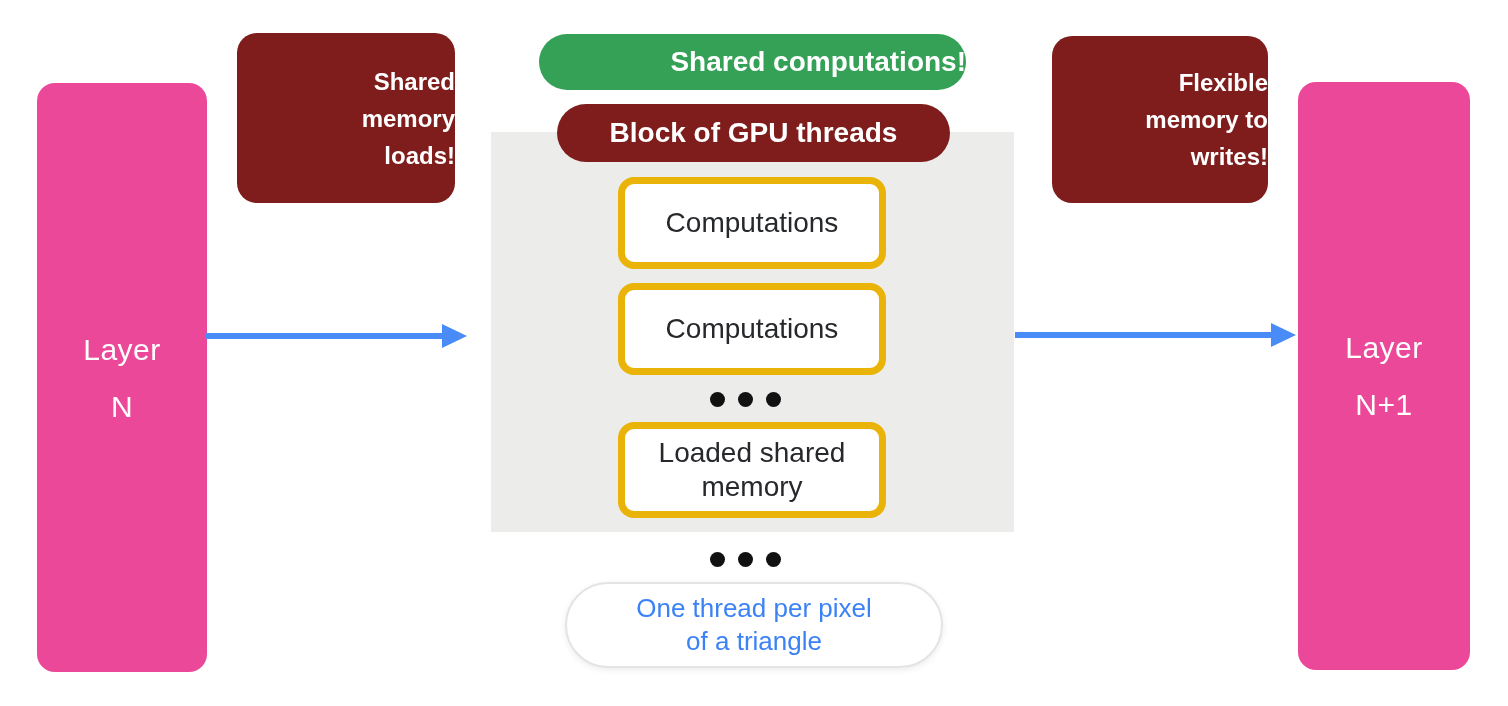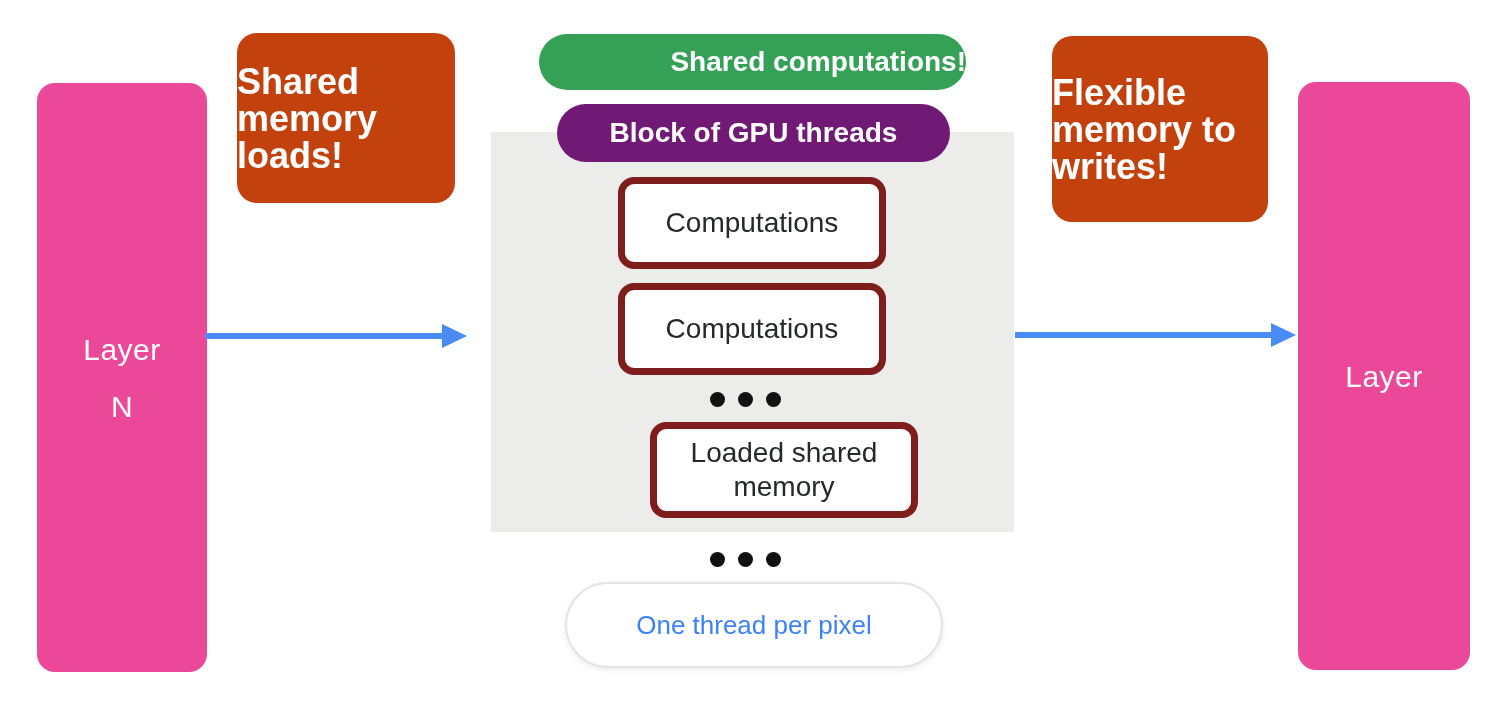--- a/index.html
+++ b/index.html
@@ -29,84 +29,84 @@
     line-height: 57px;
     letter-spacing: 0.5px;
     text-align: center;
   }
   .layer-left  { left: 37px;  top: 83px; width: 170px; height: 589px; }
   .layer-right { left: 1298px; top: 82px; width: 172px; height: 588px; }
 
   
   .green-box {
     position: absolute;
-    background: #c2410c;
+    background: #7f1d1d;
     border-radius: 20px;
     display: flex;
     flex-direction: column;
-    align-items: flex-start;
+    align-items: flex-end;
     justify-content: center;
     color: #ffffff;
-    font-size: 36px;
+    font-size: 24px;
     font-weight: bold;
     line-height: 37px;
     text-align: center;
   }
   .green-left  { left: 237px;  top: 33px; width: 218px; height: 170px; }
-  .green-right { left: 1052px; top: 36px; width: 216px; height: 186px; }
+  .green-right { left: 1052px; top: 36px; width: 216px; height: 167px; }
 
   
   .pill {
     position: absolute;
     display: flex;
     align-items: center;
     justify-content: center;
     color: #ffffff;
     font-size: 28px;
     font-weight: bold;
     white-space: nowrap;
     z-index: 3;
   }
   .pill-green {
     left: 539px; top: 34px; width: 427px; height: 56px;
     background: #35A157; border-radius: 28px; justify-content: flex-end;
   }
   .pill-blue {
     left: 557px; top: 104px; width: 393px; height: 58px;
-    background: #701a75; border-radius: 29px;
+    background: #7f1d1d; border-radius: 29px;
   }
 
   
   .gpu-block {
     position: absolute;
     left: 491px; top: 132px; width: 523px; height: 400px;
     background: #ECECEB;
     z-index: 1;
   }
 
   
   .inner-box {
     position: absolute;
     background: #ffffff;
-    border: 7px solid #7f1d1d;
+    border: 7px solid #eab308;
     border-radius: 16px;
     display: flex;
     align-items: center;
     justify-content: center;
     color: #26282B;
     font-size: 28px;
     line-height: 34px;
     text-align: center;
     box-sizing: border-box;
     z-index: 2;
     padding: 10px 14px;
   }
   .inner-1 { left: 618px; top: 177px; width: 268px; height: 92px; }
   .inner-2 { left: 618px; top: 283px; width: 268px; height: 92px; }
-  .inner-3 { left: 618px; top: 422px; width: 268px; height: 96px; margin-left: 32px; }
+  .inner-3 { left: 618px; top: 422px; width: 268px; height: 96px; }
 
   
   .dots {
     position: absolute;
     display: flex;
     gap: 13px;
     z-index: 2;
   }
   .dots-inside  { left: 710px; top: 392px; }
   .dots-outside { left: 710px; top: 552px; }
@@ -158,20 +158,21 @@
 
 <div class="canvas">
 
   <div class="layer-box layer-left">
     <span>Layer</span>
     <span>N</span>
   </div>
 
   <div class="layer-box layer-right">
     <span>Layer</span>
+    <span>N+1</span>
   </div>
 
   <div class="green-box green-left">
     <span>Shared</span>
     <span>memory</span>
     <span>loads!</span>
   </div>
 
   <div class="green-box green-right">
     <span>Flexible</span>
@@ -207,20 +208,21 @@
   </div>
 
   <div class="dots dots-outside">
     <span class="dot"></span>
     <span class="dot"></span>
     <span class="dot"></span>
   </div>
 
   <div class="note-pill">
     <span>One thread per pixel</span>
+    <span>of a triangle</span>
   </div>
 
   <div class="arrow-line arrow-left-line"></div>
   <div class="arrow-head arrow-left-head"></div>
 
   <div class="arrow-line arrow-right-line"></div>
   <div class="arrow-head arrow-right-head"></div>
 
 </div>
 

